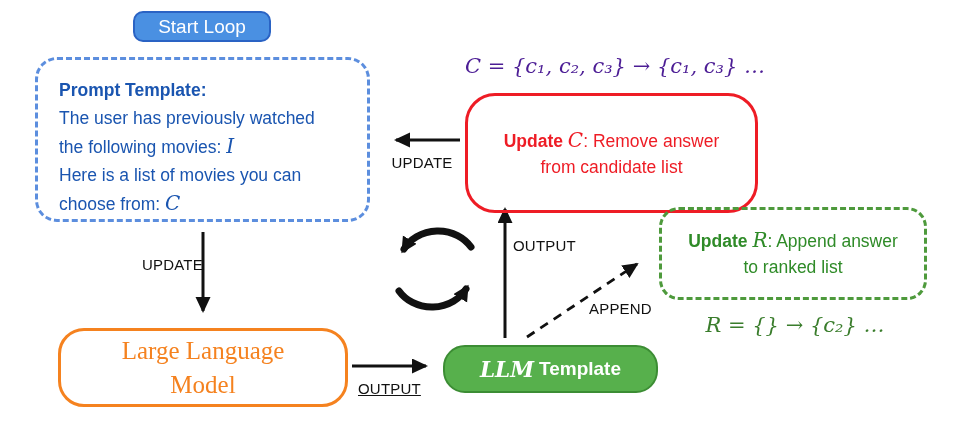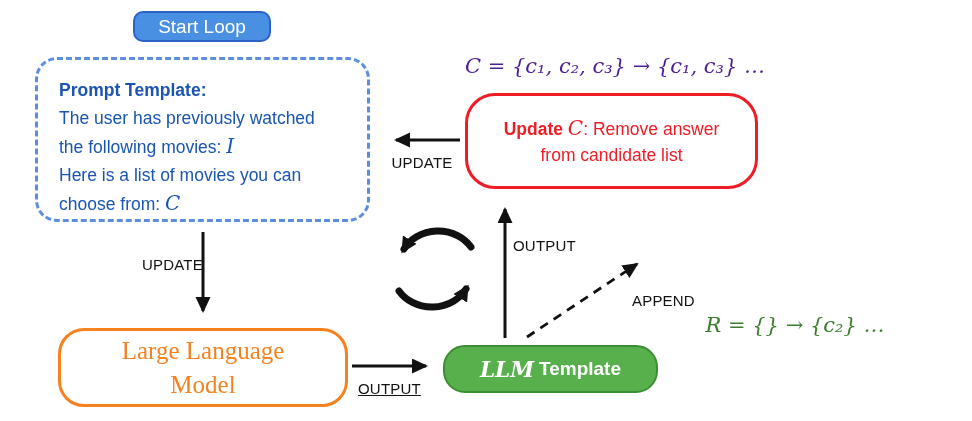--- a/index.html
+++ b/index.html
@@ -44,21 +44,21 @@
   .prompt-box .math { font-size: 20px; }
 
   
   .red-eq {
     left: 462px; top: 54px; width: 306px;
     text-align: center;
     color: #4c1d95;
     font-size: 21px;
   }
   .red-box {
-    left: 465px; top: 93px; width: 293px; height: 96px;
+    left: 465px; top: 93px; width: 293px; height: 120px;
     border: 3px solid #ee1c25;
     border-radius: 30px;
     box-sizing: border-box;
     display: flex; align-items: center; justify-content: center;
     color: #ee1c25;
     font-size: 17.5px;
     line-height: 26px;
   }
   .red-box .inner, .green-box .inner { text-align: center; }
   .red-box .inner { width: 228px; }
@@ -114,21 +114,21 @@
 
   
   .arrow-label {
     color: #111111;
     font-size: 15px;
     letter-spacing: 0.2px;
   }
   .lbl-update { left: 386px; top: 154px; width: 72px; text-align: center; }
   .lbl-input  { left: 142px; top: 256px; width: 52px; text-align: right; }
   .lbl-remove { left: 513px; top: 237px; }
-  .lbl-append { left: 589px; top: 292px; margin-left: 43px; }
+  .lbl-append { left: 589px; top: 300px; }
   .lbl-output { left: 358px; top: 380px; text-decoration: underline; }
 
   svg.arrows { left: 0; top: 0; pointer-events: none; }
 </style>
 </head>
 <body>
 
 <div class="canvas">
 
   <svg class="arrows abs" width="972" height="421" viewBox="0 0 972 421">
@@ -168,20 +168,23 @@
     <div>Here is a list of movies you can</div>
     <div><span>choose from: </span><span class="math">C</span></div>
   </div>
 
   <div class="abs red-eq math">C = {c₁, c₂, c₃} → {c₁, c₃} …</div>
 
   <div class="abs red-box">
     <div class="inner"><span class="bold">Update </span><span class="math">C</span><span>: Remove answer from candidate list</span></div>
   </div>
 
+  <div class="abs green-box">
+    <div class="inner"><span class="bold">Update </span><span class="math">R</span><span>: Append answer to ranked list</span></div>
+  </div>
 
   <div class="abs green-eq math">R = {} → {c₂} …</div>
 
   <div class="abs llm-box">
     <div class="inner">Large Language Model</div>
   </div>
 
   <div class="abs resp-box">
     <span class="math">LLM</span>
     <span>Template</span>

